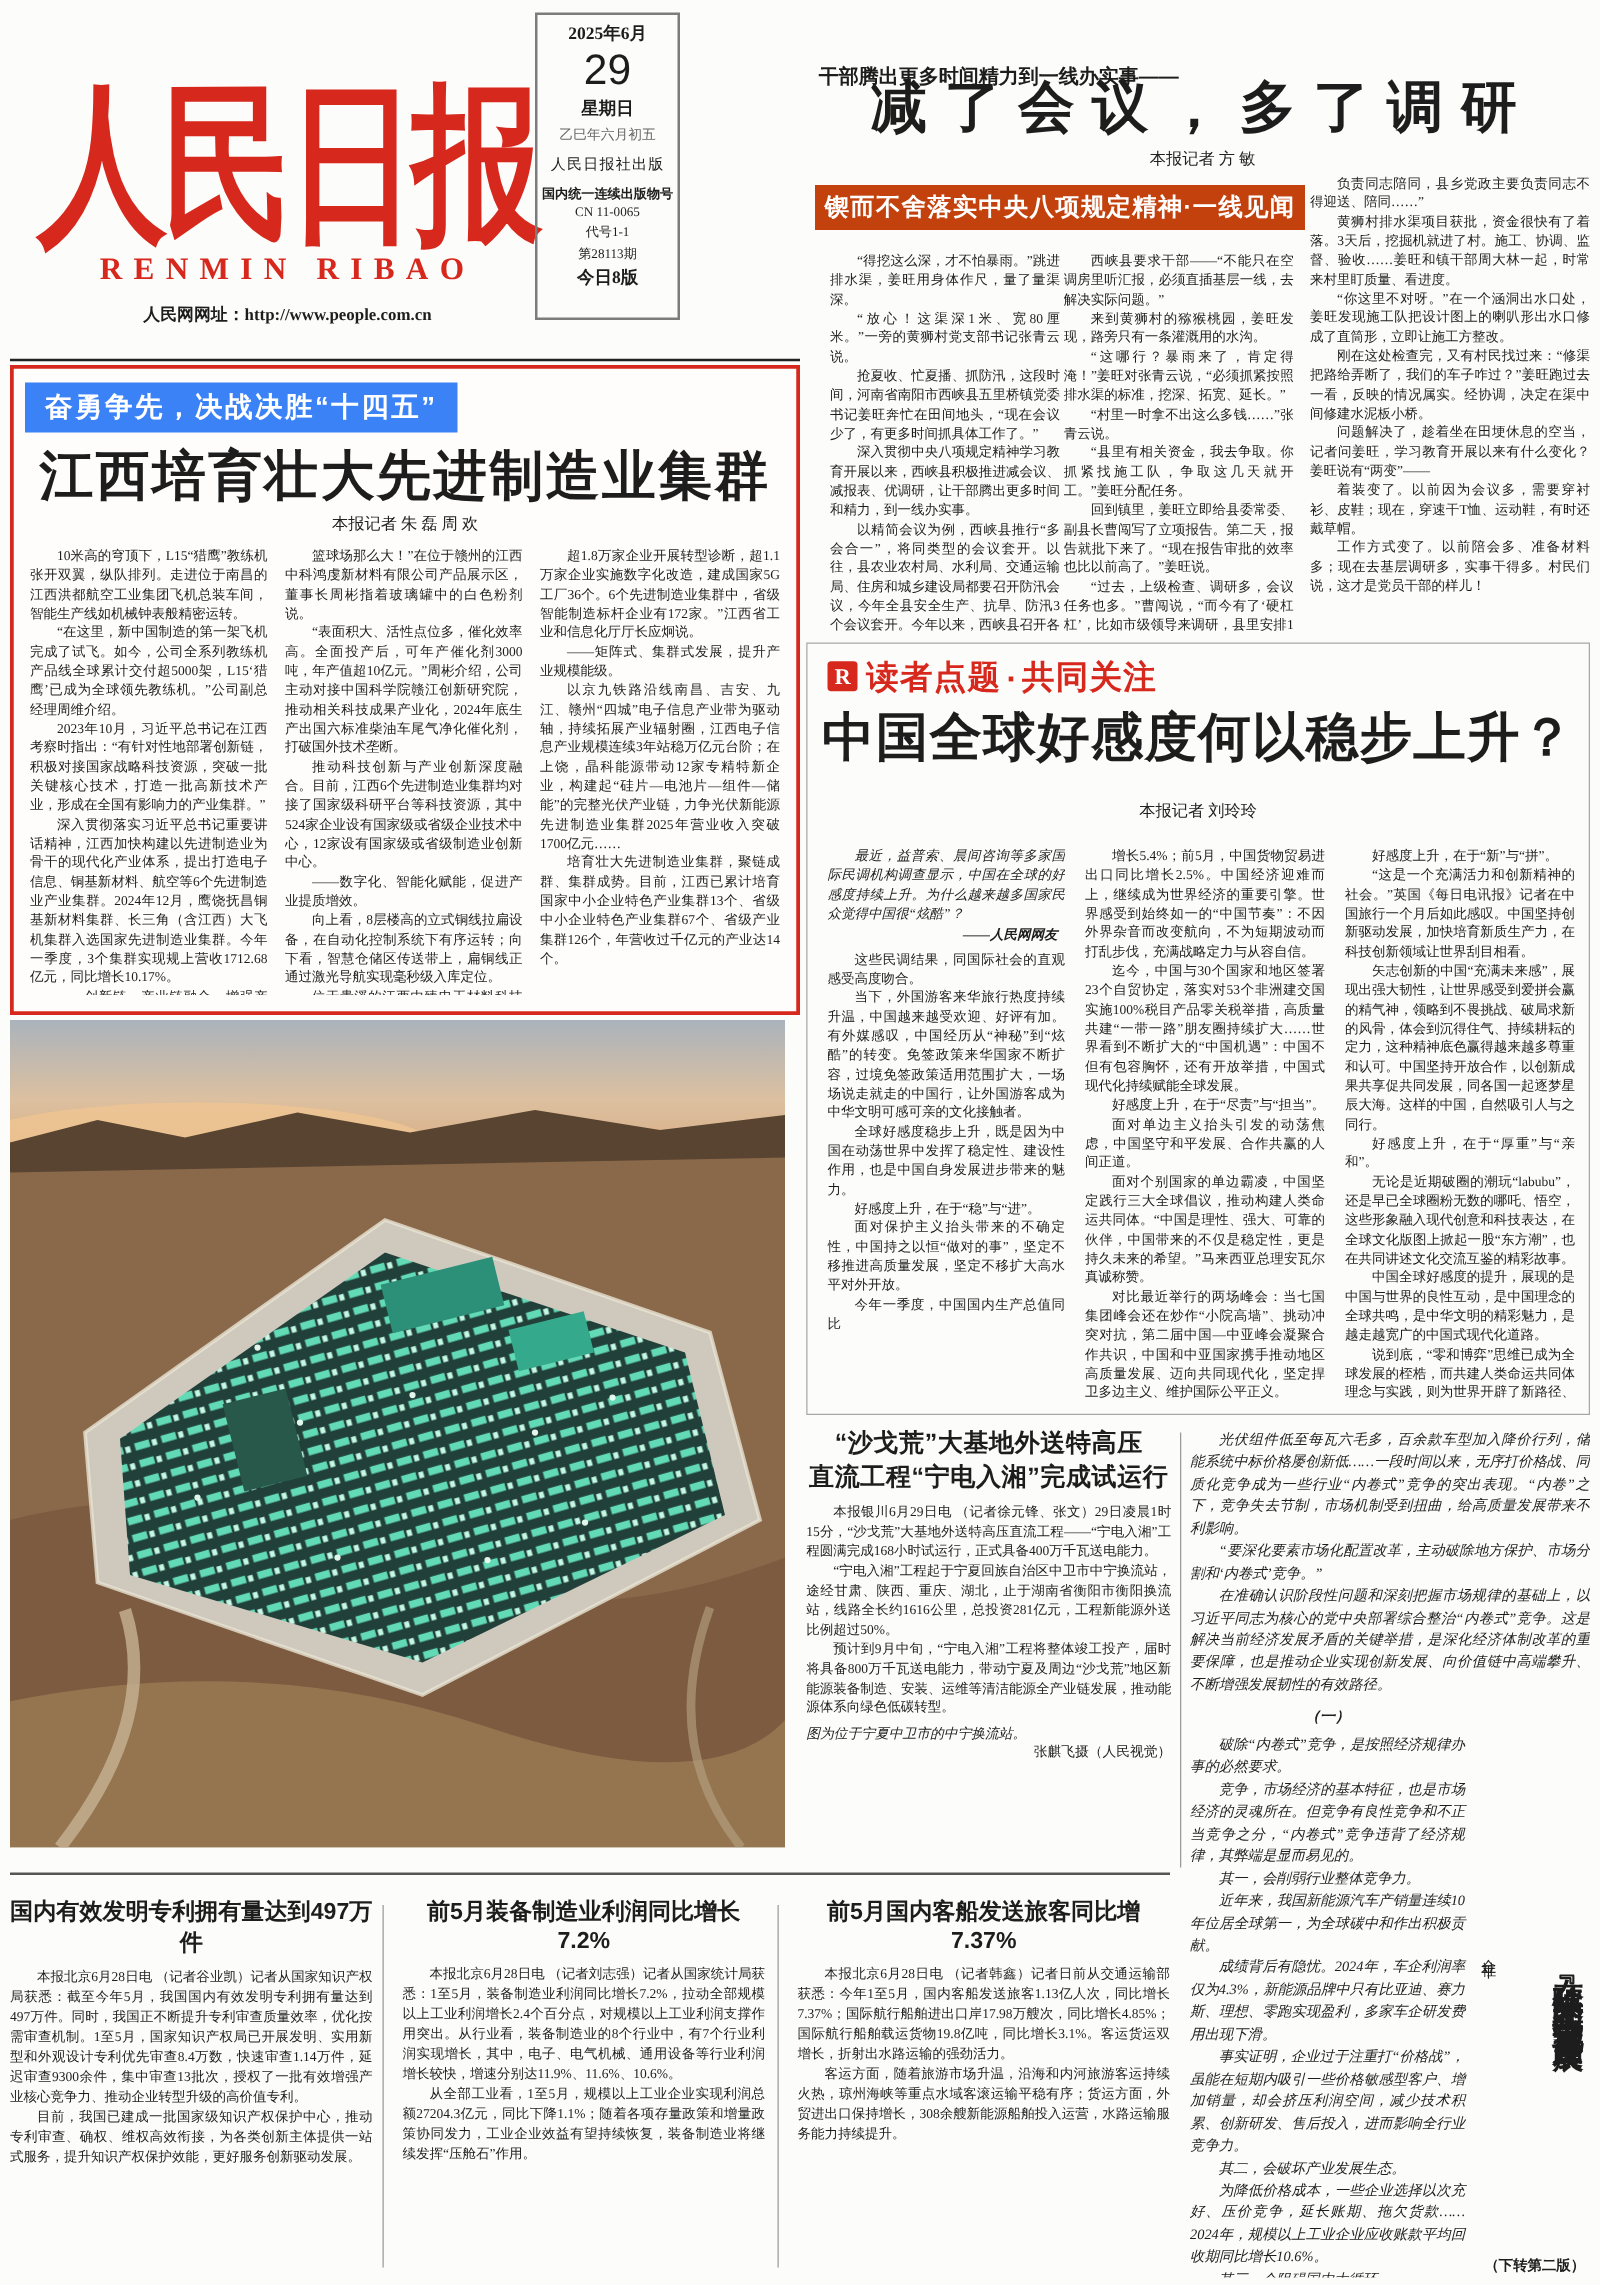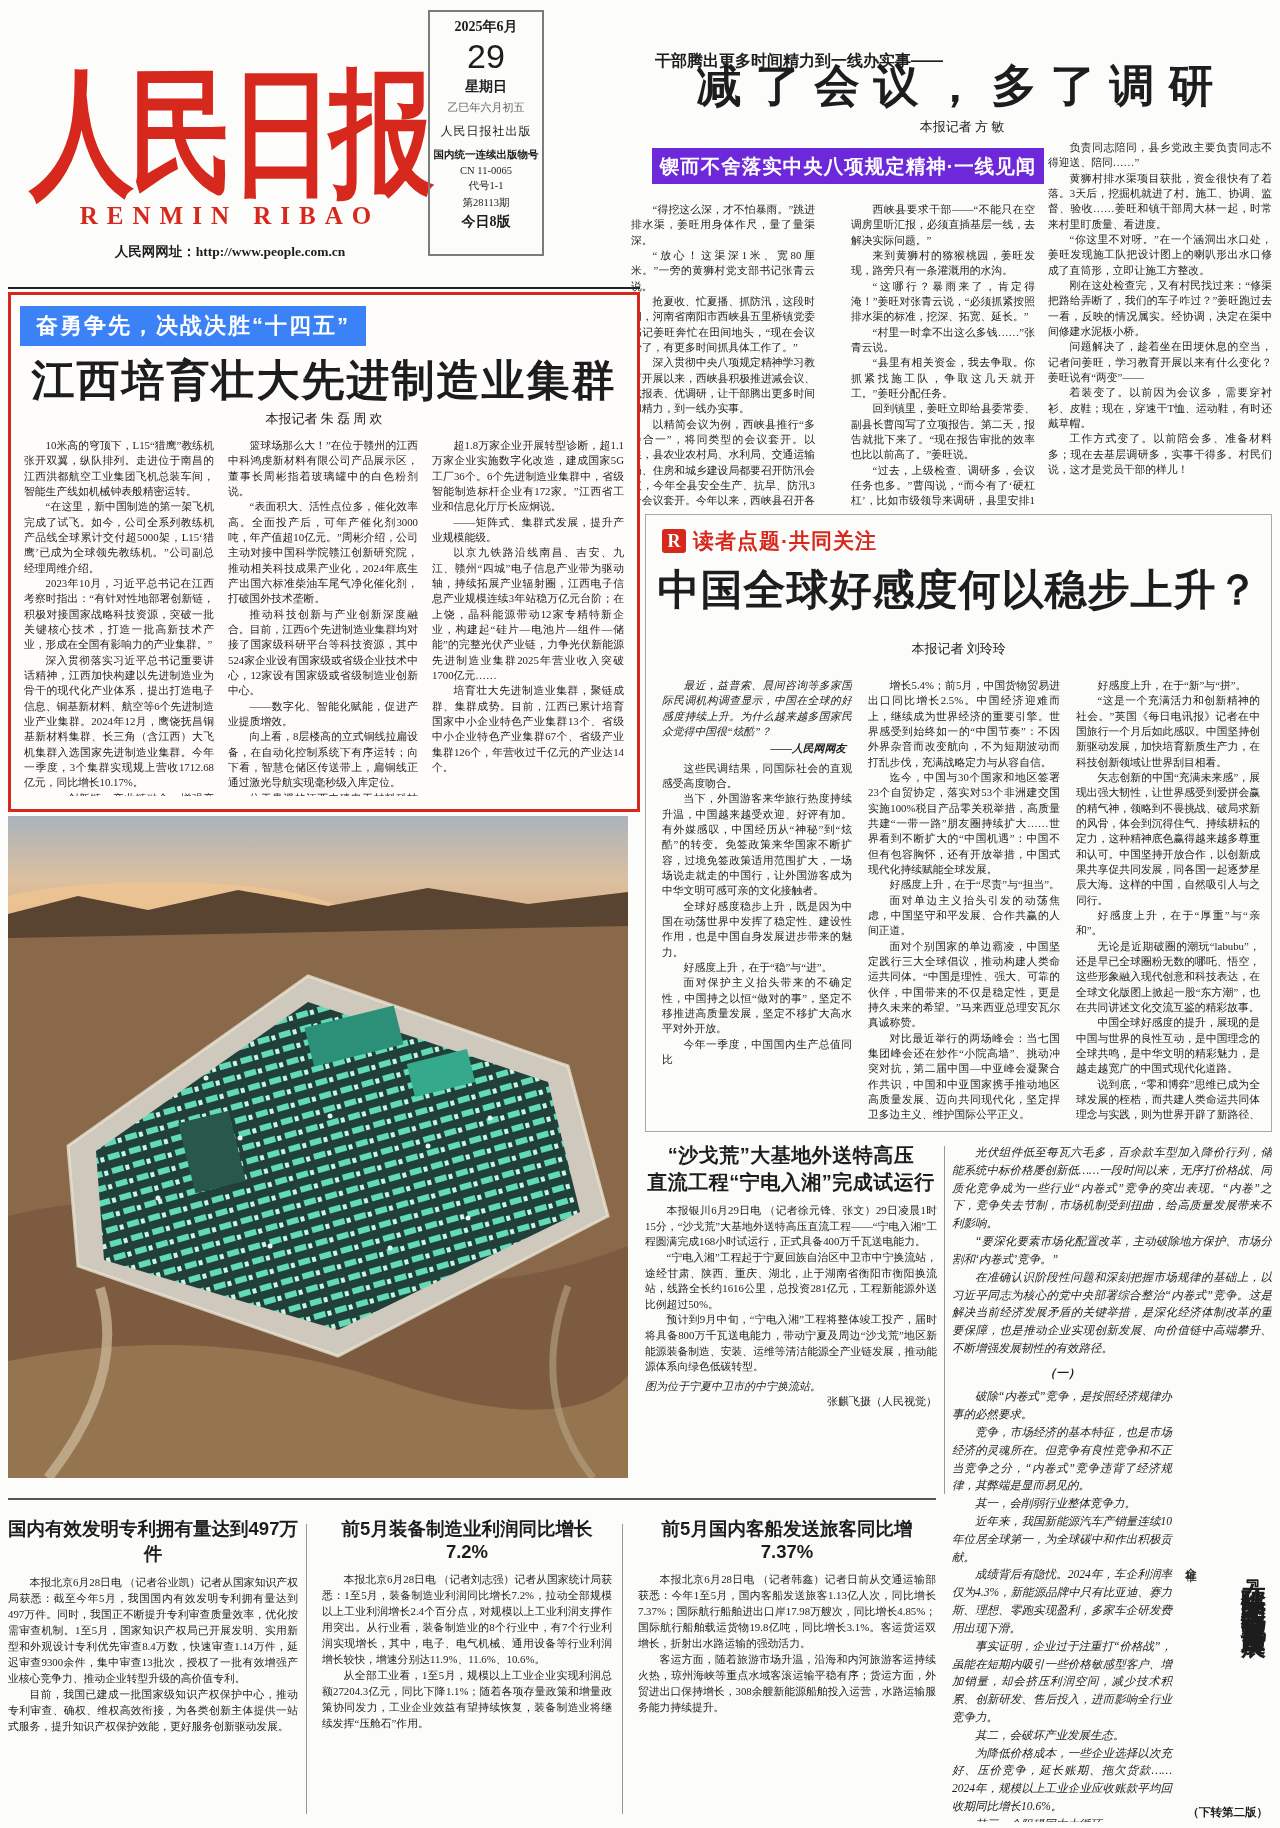--- a/index.html
+++ b/index.html
@@ -24,36 +24,36 @@
   .db-s{font-size:10.5px;margin-top:3px;}
   .db-pages{font-size:14px;font-weight:bold;margin-top:3px;}
   
   .hline{background:#222;height:1.5px;}
   .vline{background:#999;width:1px;}
   
   .kicker{left:655px;top:26px;width:620px;font-size:16px;font-weight:bold;margin-top:25px;}
   .lead-headline{left:652px;top:56px;width:620px;text-align:center;font-size:45px;font-weight:900;
                  letter-spacing:14px;white-space:nowrap;}
   .byline{text-align:center;font-size:13px;color:#222;}
-  .banner{left:652px;top:148px;width:392px;height:36px;background:#6d28d9;color:#fff;
+  .banner{left:652px;top:148px;width:392px;height:36px;background:#c2410c;color:#fff;
           font-size:19.5px;font-weight:bold;text-align:center;line-height:36px;letter-spacing:1px;}
   .col{position:absolute;text-align:justify;overflow:hidden;font-size:10.8px;line-height:1.42;}
   .para{margin:0;text-indent:2em;}
   
   .jx-box{left:8px;top:292px;width:632px;height:520px;border:3px solid #d7281d;box-sizing:border-box;background:#fffdfc;}
   .jx-badge{left:20px;top:306px;background:#3b82f6;color:#fff;font-size:22px;font-weight:bold;
             padding:5px 16px;letter-spacing:2px;}
   .jx-headline{left:10px;top:352px;width:628px;text-align:center;font-size:43px;font-weight:900;letter-spacing:2px;}
   .jx-byline{left:10px;top:410px;width:628px;}
   
   .reader-box{left:645px;top:514px;width:627px;height:618px;border:1px solid #a8a8a8;box-sizing:border-box;}
   .r-row{left:662px;top:528px;height:26px;display:flex;align-items:center;gap:7px;}
   .r-icon{width:24px;height:24px;background:#d7281d;color:#fff;font-weight:900;font-size:18px;
           text-align:center;line-height:24px;border-radius:3px;font-family:"Liberation Serif",serif;}
-  .r-label{color:#d7281d;font-size:21px;font-weight:bold;letter-spacing:1px;}
+  .r-label{color:#d7281d;font-size:26px;font-weight:bold;letter-spacing:1px;font-family:Liberation Mono, monospace;}
   .reader-headline{left:645px;top:562px;width:627px;text-align:center;font-size:42px;font-weight:bold;letter-spacing:1px;}
   .reader-byline{left:645px;top:640px;width:627px;}
   .intro{font-style:italic;}
   .intro-sign{text-align:right;font-style:italic;font-weight:bold;margin:2px 6px 4px 0;}
   
   .nd{left:645px;top:1142px;width:292px;height:354px;overflow:hidden;}
   .nd-h{font-size:20px;font-weight:900;text-align:center;line-height:1.35;letter-spacing:0.5px;}
   .nd-body{text-align:justify;font-size:10.8px;line-height:1.45;margin-top:7px;}
   .nd-cap{font-size:11px;font-style:italic;text-align:left;margin-top:4px;}
   .nd-credit{font-size:11px;text-align:right;}
@@ -91,21 +91,21 @@
     <div class="db-s">CN 11-0065</div>
     <div class="db-s">代号1-1</div>
     <div class="db-s">第28113期</div>
     <div class="db-pages">今日8版</div>
   </div>
 
   <div class="abs kicker sans">干部腾出更多时间精力到一线办实事——</div>
   <div class="abs lead-headline sans">减了会议，多了调研</div>
   <div class="abs byline" style="left:652px;top:118px;width:620px;">本报记者 方 敏</div>
   <div class="abs banner sans">锲而不舍落实中央八项规定精神·一线见闻</div>
-  <div class="col" style="left:631px;top:202px;width:184px;height:304px;">
+  <div class="col" style="left:664px;top:202px;width:184px;height:304px;">
       <p class="para">“得挖这么深，才不怕暴雨。”跳进排水渠，姜旺用身体作尺，量了量渠深。</p>
       <p class="para">“放心！这渠深1米、宽80厘米。”一旁的黄狮村党支部书记张青云说。</p>
       <p class="para">抢夏收、忙夏播、抓防汛，这段时间，河南省南阳市西峡县五里桥镇党委书记姜旺奔忙在田间地头，“现在会议少了，有更多时间抓具体工作了。”</p>
       <p class="para">深入贯彻中央八项规定精神学习教育开展以来，西峡县积极推进减会议、减报表、优调研，让干部腾出更多时间和精力，到一线办实事。</p>
       <p class="para">以精简会议为例，西峡县推行“多会合一”，将同类型的会议套开。以往，县农业农村局、水利局、交通运输局、住房和城乡建设局都要召开防汛会议，今年全县安全生产、抗旱、防汛3个会议套开。今年以来，西峡县召开各类会议数量同比下降35%，会议时长缩减50%以上。</p>
     </div>
   <div class="col" style="left:851px;top:202px;width:184px;height:304px;">
       <p class="para">西峡县要求干部——“不能只在空调房里听汇报，必须直插基层一线，去解决实际问题。”</p>
       <p class="para">来到黄狮村的猕猴桃园，姜旺发现，路旁只有一条灌溉用的水沟。</p>
       <p class="para">“这哪行？暴雨来了，肯定得淹！”姜旺对张青云说，“必须抓紧按照排水渠的标准，挖深、拓宽、延长。”</p>

